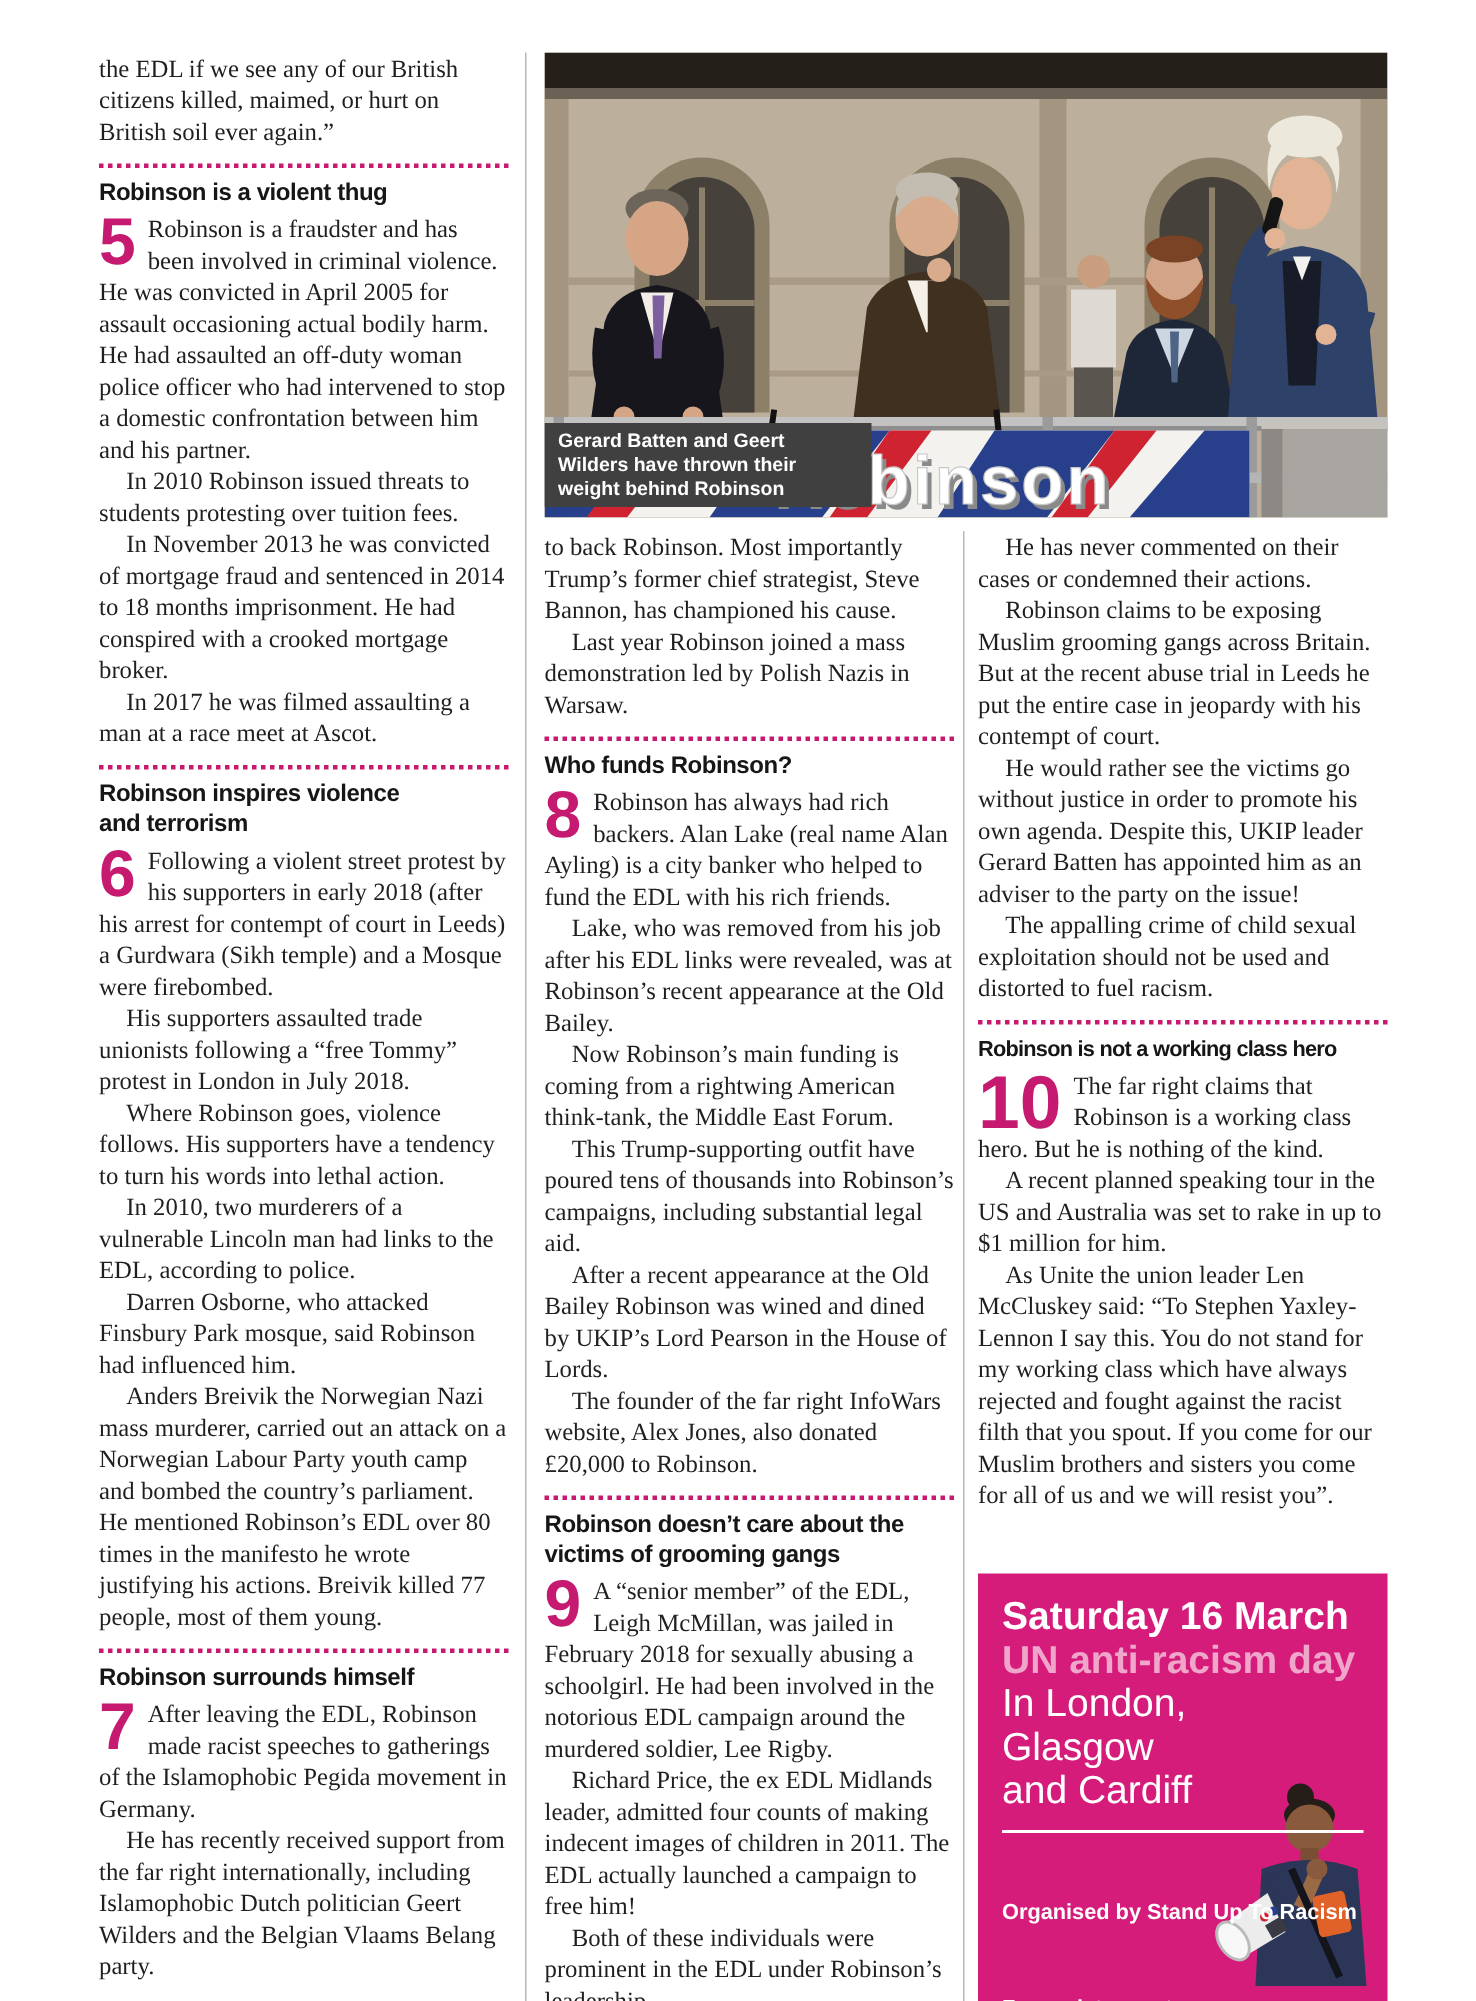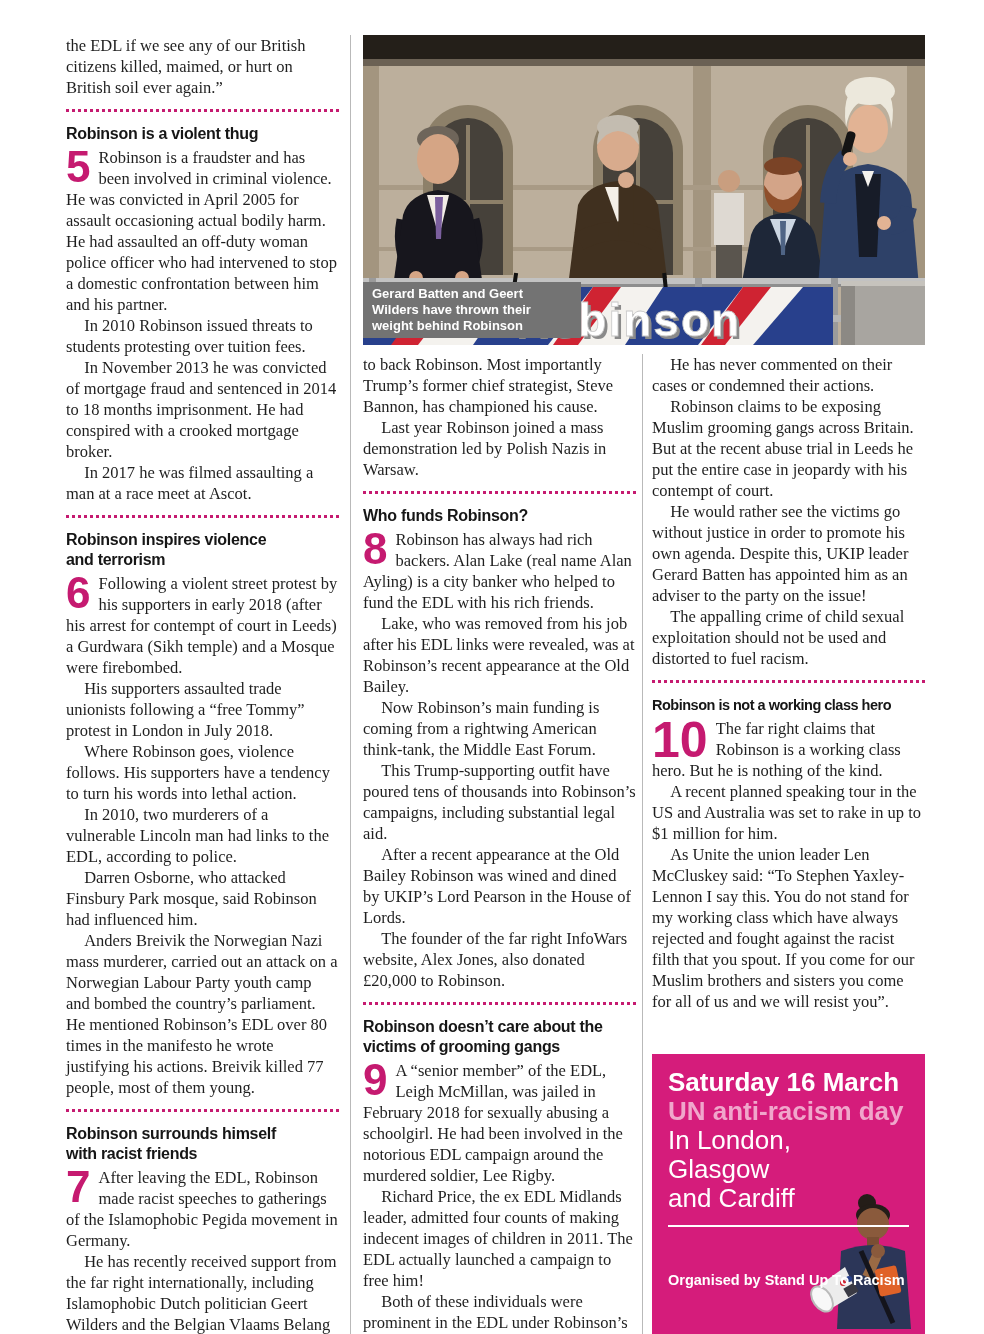--- a/index.html
+++ b/index.html
@@ -13,33 +13,33 @@
   .vrule{width:1px;background:#b9b9b9;flex:0 0 1px;}
   .vrule.r1{margin-left:11px;}
   .wrap{width:562px;flex:0 0 562px;margin-left:12px;}
   .row2{display:flex;align-items:stretch;margin-top:9px;}
   .vrule.r2{margin-left:6px;}
   .col.c3{margin-left:9px;}
 
   p{margin:0;font-size:16.5px;line-height:21px;}
   p.ind{text-indent:1.1em;}
   .sep{border-top:3px dotted #c51a70;margin:11px 0 7px;}
-  h3{margin:12px 0 3px;font-family:"Liberation Sans",sans-serif;font-weight:bold;
+  h3{margin:2px 0 3px;font-family:"Liberation Sans",sans-serif;font-weight:bold;
      font-size:16px;line-height:20px;letter-spacing:-0.3px;color:#161616;}
   h3 span{display:block;white-space:nowrap;}
   h3.tight span{font-size:14.5px;letter-spacing:-0.5px;}
   .dropnum{
     float:left;font-family:"Liberation Sans",sans-serif;font-weight:bold;
     color:#c51a70;font-size:44px;line-height:36px;margin:2px 8px 0 0;
   }
   .dropnum.big{font-size:50px;line-height:40px;text-align:center;}
 
   .photo{position:relative;width:562px;height:310px;background:#b9ac99;overflow:hidden;}
   .caption{
-    position:absolute;left:0;bottom:7px;background:#737373;color:#ffffff;
+    position:absolute;left:0;bottom:7px;background:#404040;color:#ffffff;
     font-family:"Liberation Sans",sans-serif;font-weight:bold;
     font-size:13px;line-height:16px;padding:4px 9px;max-width:200px;
   }
 
   .promo{
     position:relative;background:#d51c7b;margin-top:42px;padding:14px 16px 12px;
     font-family:"Liberation Sans",sans-serif;color:#ffffff;min-height:212px;
   }
   .promo .big{font-size:26px;line-height:29px;font-weight:bold;position:relative;z-index:2;}
   .promo .pinkline{color:#f0a6cb;}
@@ -74,21 +74,20 @@
       <p class="lead"><span class="dropnum">6</span><span>Following a violent street protest by his supporters in early 2018 (after his arrest for contempt of court in Leeds) a Gurdwara (Sikh temple) and a Mosque were firebombed.</span></p>
       <p class="ind">His supporters assaulted trade unionists following a “free Tommy” protest in London in July 2018.</p>
       <p class="ind">Where Robinson goes, violence follows. His supporters have a tendency to turn his words into lethal action.</p>
       <p class="ind">In 2010, two murderers of a vulnerable Lincoln man had links to the EDL, according to police.</p>
       <p class="ind">Darren Osborne, who attacked Finsbury Park mosque, said Robinson had influenced him.</p>
       <p class="ind">Anders Breivik the Norwegian Nazi mass murderer, carried out an attack on a Norwegian Labour Party youth camp and bombed the country’s parliament. He mentioned Robinson’s EDL over 80 times in the manifesto he wrote justifying his actions. Breivik killed 77 people, most of them young.</p>
 
       <div class="sep"></div>
       <h3>
         <span>Robinson surrounds himself</span>
-        <span>with racist friends</span>
       </h3>
       <p class="lead"><span class="dropnum">7</span><span>After leaving the EDL, Robinson made racist speeches to gatherings of the Islamophobic Pegida movement in Germany.</span></p>
       <p class="ind">He has recently received support from the far right internationally, including Islamophobic Dutch politician Geert Wilders and the Belgian Vlaams Belang party.</p>
 
     </div>
 
     <div class="vrule r1"></div>
 
     <div class="wrap">
       <div class="photo">

